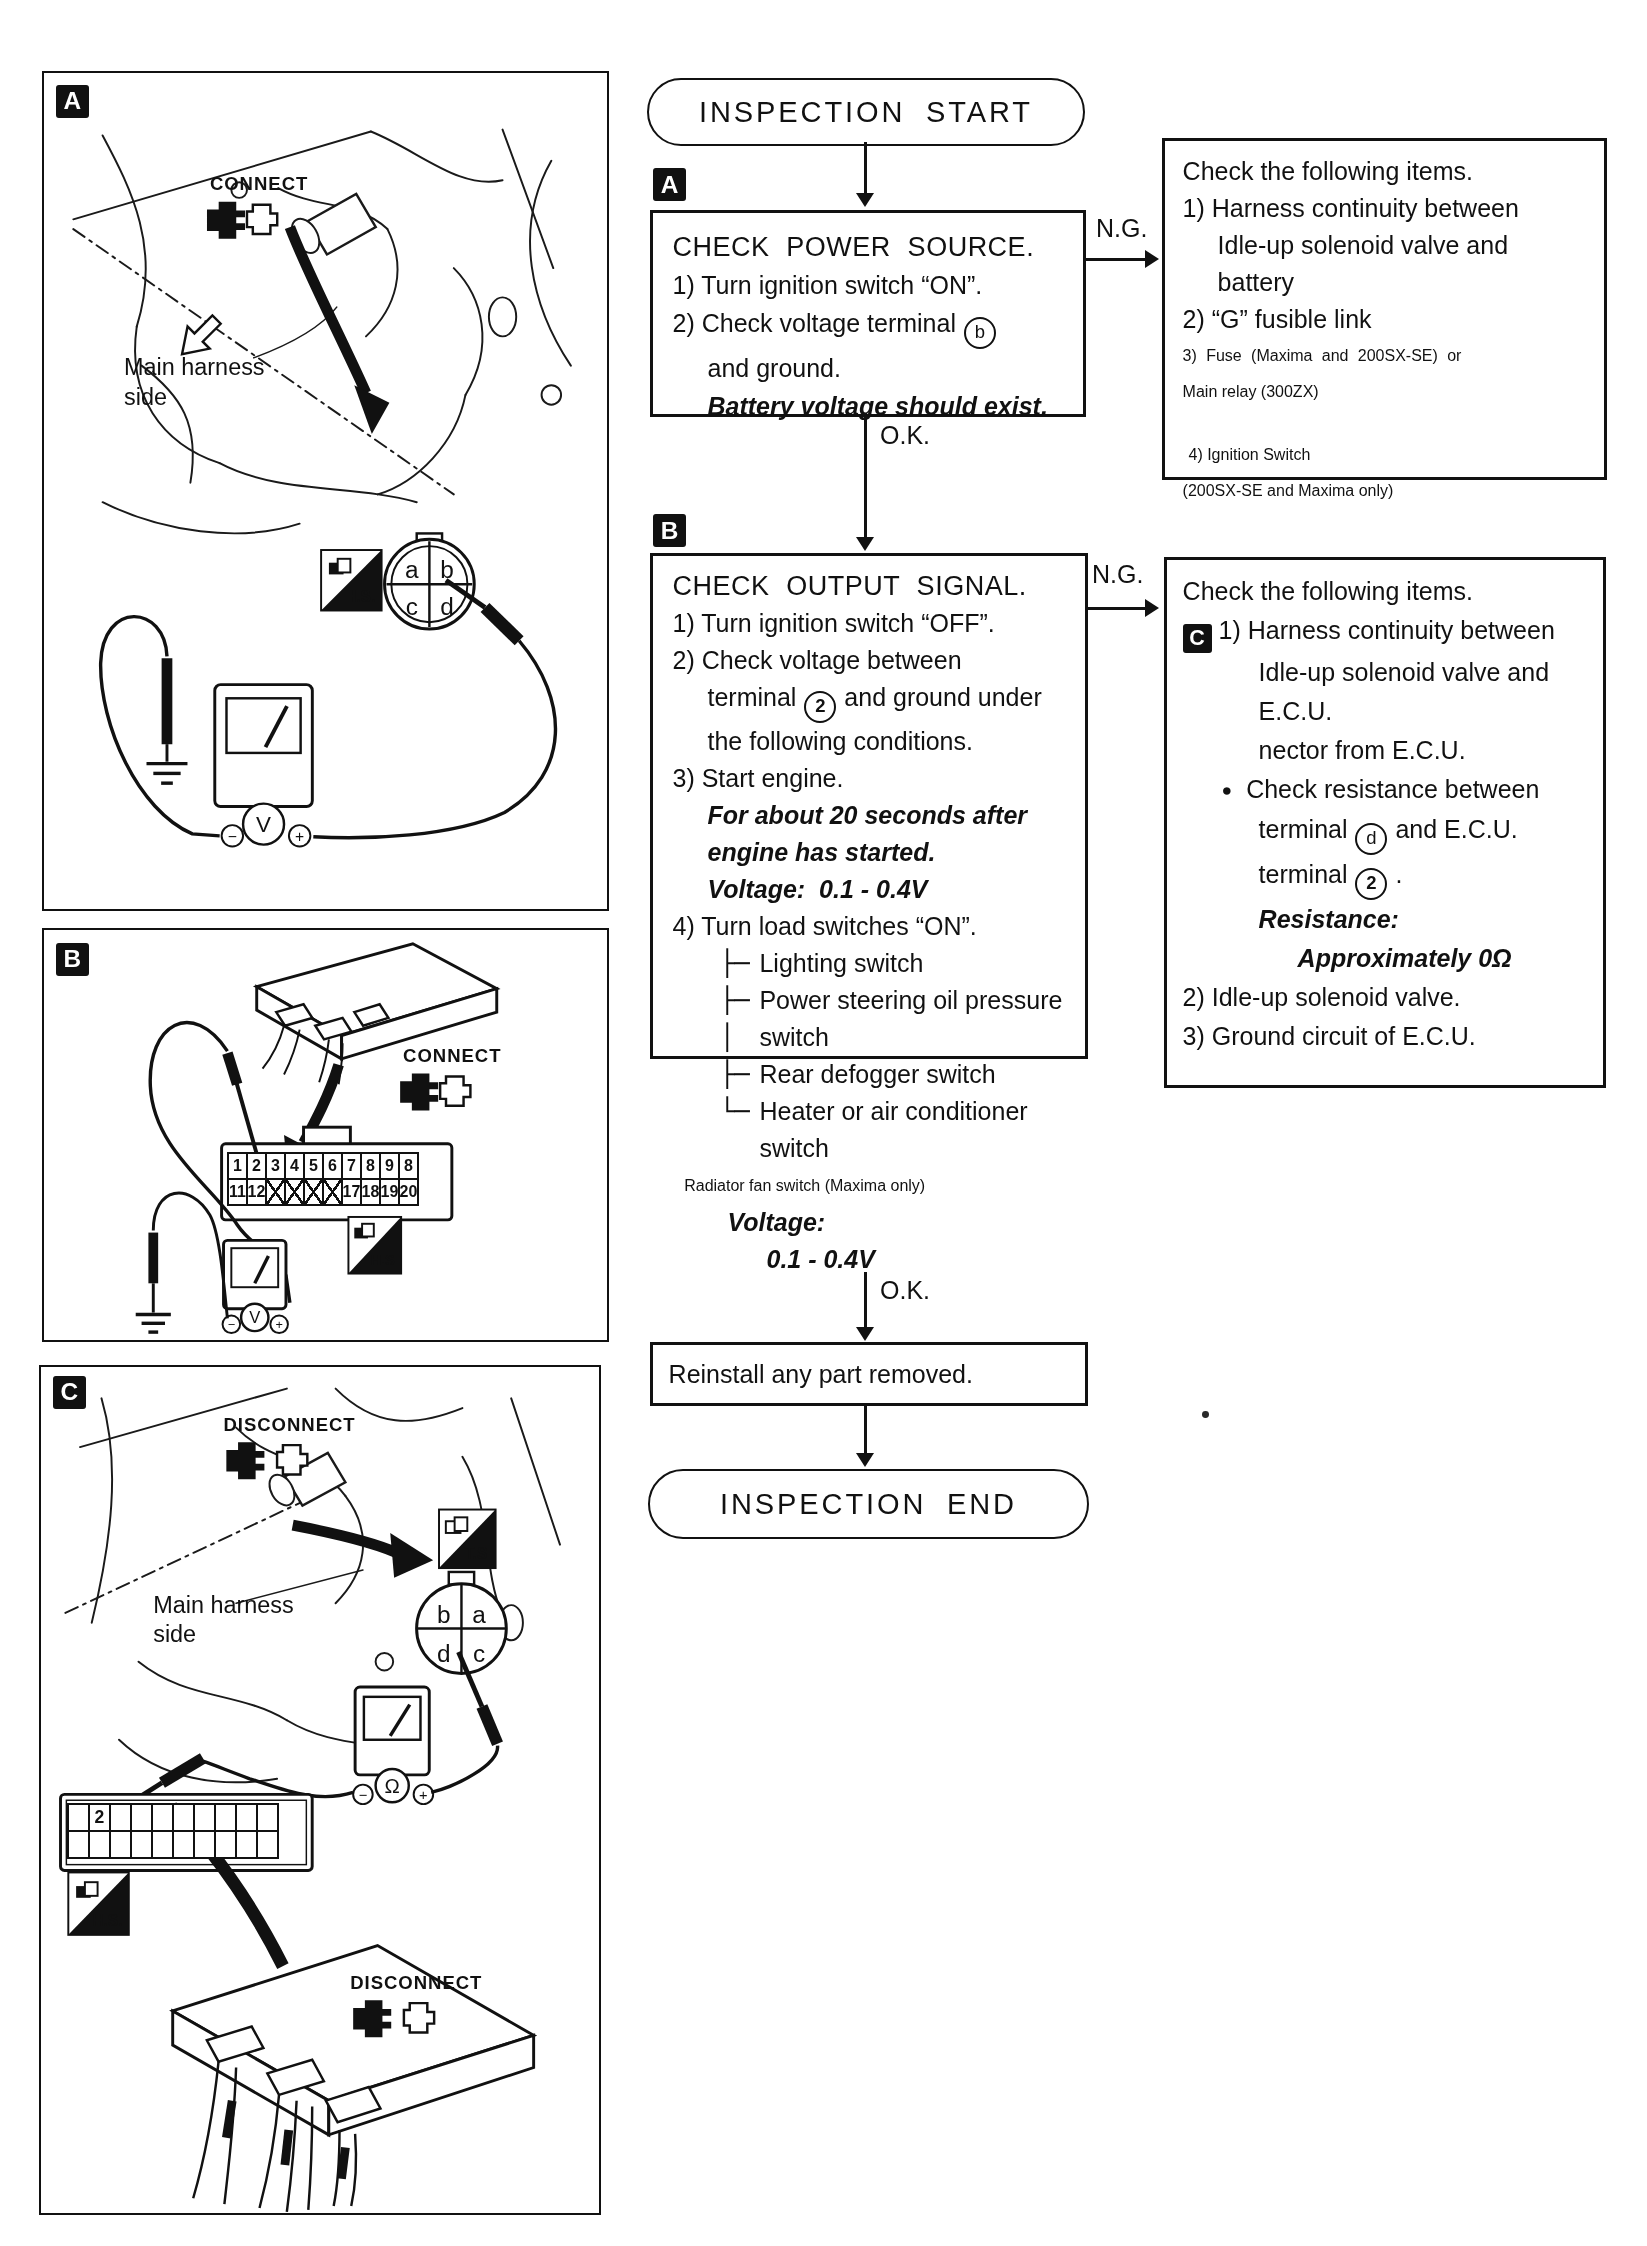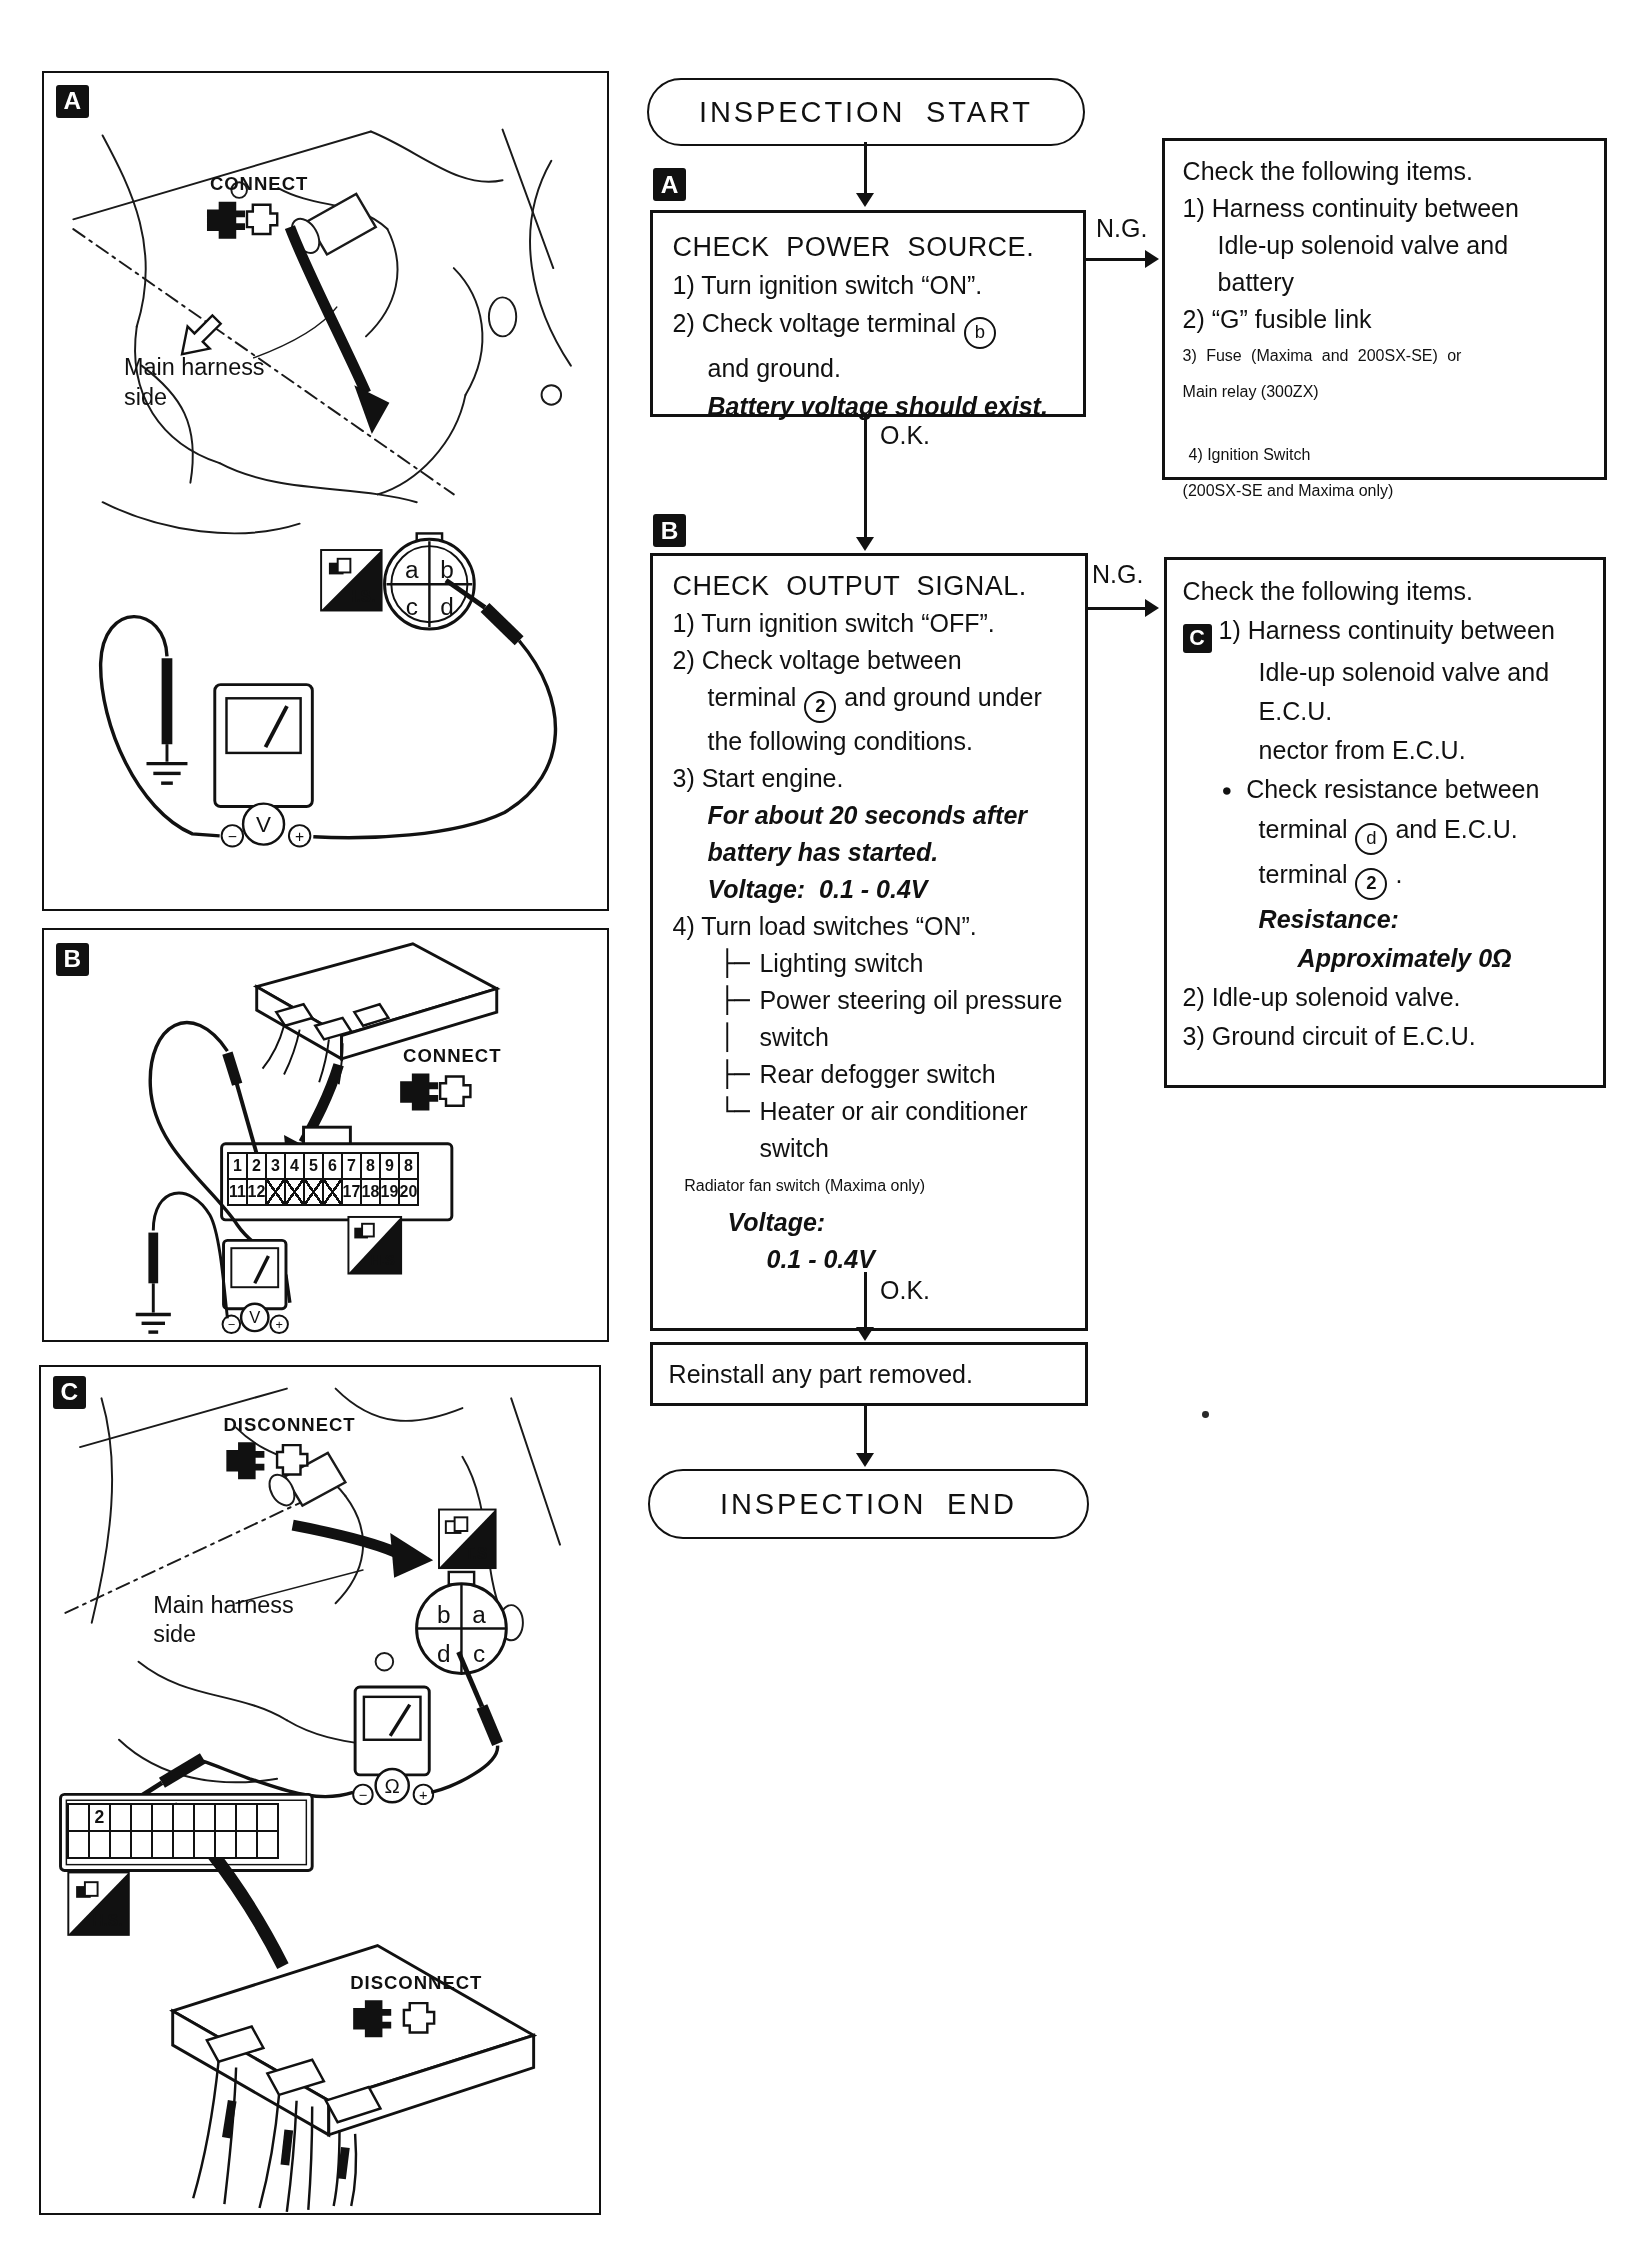--- a/index.html
+++ b/index.html
@@ -432,29 +432,29 @@
       <div class="fl-line sm wide"><span>3) Fuse (Maxima and 200SX-SE) or</span></div>
       <div class="fl-line sm"><span>Main relay (300ZX)</span></div>
       <div class="fl-line sm" style="padding-left: 5.9px; margin-top: 27px;"><span>4) Ignition Switch</span></div>
       <div class="fl-line sm"><span>(200SX-SE and Maxima only)</span></div>
     </div>
 
   <div class="lbl" style="left:880px;top:421px;">O.K.</div>
   <div class="varrow" style="left:864px;top:416px;height:121px;"></div>
   <div class="badge" style="left:653px;top:514px;">B</div>
 
-  <div class="fl-box box-b" style="left:650px;top:553px;width:438px;height:778px;">
+  <div class="fl-box box-b" style="left:650px;top:553px;width:438px;height:506px;">
       <div class="fl-line row-title"><span>CHECK OUTPUT SIGNAL.</span></div>
       <div class="fl-line"><span>1) Turn ignition switch “OFF”.</span></div>
       <div class="fl-line"><span>2) Check voltage between</span></div>
       <div class="fl-line" style="padding-left: 35px;"><span>terminal </span><span class="circ cb">2</span><span> and ground under</span></div>
       <div class="fl-line" style="padding-left: 35px;"><span>the following conditions.</span></div>
       <div class="fl-line"><span>3) Start engine.</span></div>
       <div class="fl-line" style="padding-left: 35px;"><span class="b">For about 20 seconds after</span></div>
-      <div class="fl-line" style="padding-left: 35px;"><span class="b">battery has started.</span></div>
+      <div class="fl-line" style="padding-left: 35px;"><span class="b">engine has started.</span></div>
       <div class="fl-line" style="padding-left: 35px;"><span class="b">Voltage:  0.1 - 0.4V</span></div>
       <div class="fl-line"><span>4) Turn load switches “ON”.</span></div>
       <div class="fl-line" style="padding-left: 47px;"><span class="tree">├─</span><span> Lighting switch</span></div>
       <div class="fl-line" style="padding-left: 47px;"><span class="tree">├─</span><span> Power steering oil pressure</span></div>
       <div class="fl-line" style="padding-left: 47px;"><span class="tree">│</span><span> switch</span></div>
       <div class="fl-line" style="padding-left: 47px;"><span class="tree">├─</span><span> Rear defogger switch</span></div>
       <div class="fl-line" style="padding-left: 47px;"><span class="tree">└─</span><span> Heater or air conditioner</span></div>
       <div class="fl-line" style="padding-left: 47px;"><span class="tree"> </span><span> switch</span></div>
       <div class="fl-line sm" style="padding-left: 11.7px;"><span>Radiator fan switch (Maxima only)</span></div>
       <div class="fl-line" style="padding-left: 55px;"><span class="b">Voltage:</span></div>

